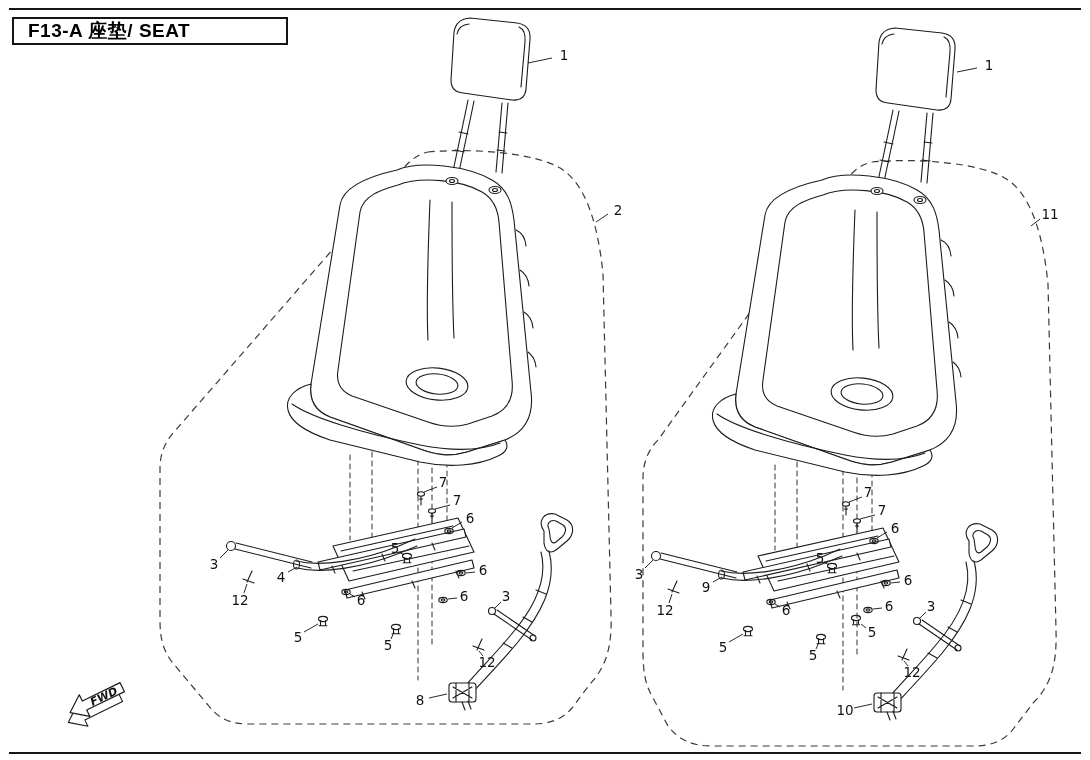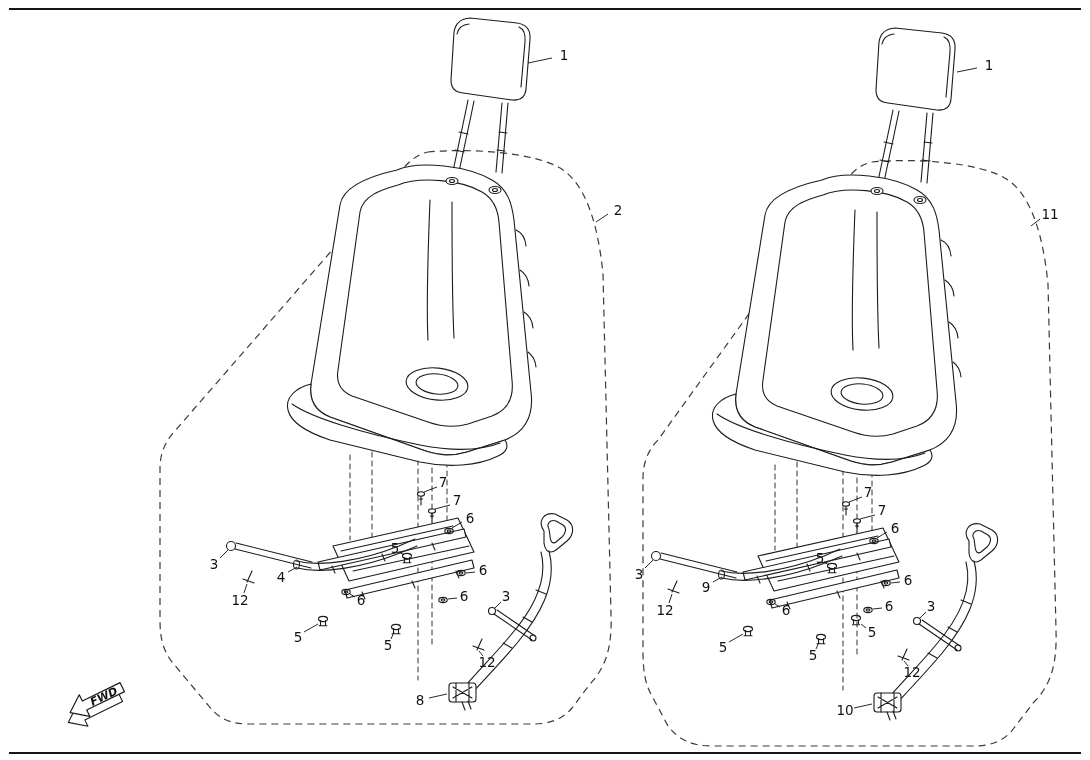--- a/index.html
+++ b/index.html
@@ -20,20 +20,23 @@
   #callout-layer line { stroke:#111; stroke-width:0.9; }
   .fwd-text { font:italic bold 11px "DejaVu Sans", sans-serif; fill:#111; }
 </style>
 </head>
 <body>
 
 <div class="page">
   <div class="rule top"></div>
   <div class="rule bottom"></div>
 
+  <div class="title-box">
+    <span>F13-A 座垫/ SEAT</span>
+  </div>
 
   <svg class="diagram" width="1090" height="760" viewBox="0 0 1090 760">
     <defs>
       <g id="sym-bolt" stroke-width="1.1">
         <ellipse cx="0" cy="0" rx="3.5" ry="2.2"></ellipse>
         <line x1="0" y1="2" x2="0" y2="11"></line>
         <line x1="-1.6" y1="5" x2="1.6" y2="5"></line>
       </g>
       <g id="sym-nut" stroke-width="1.1">
         <ellipse cx="0" cy="0" rx="4.2" ry="2.6"></ellipse>

